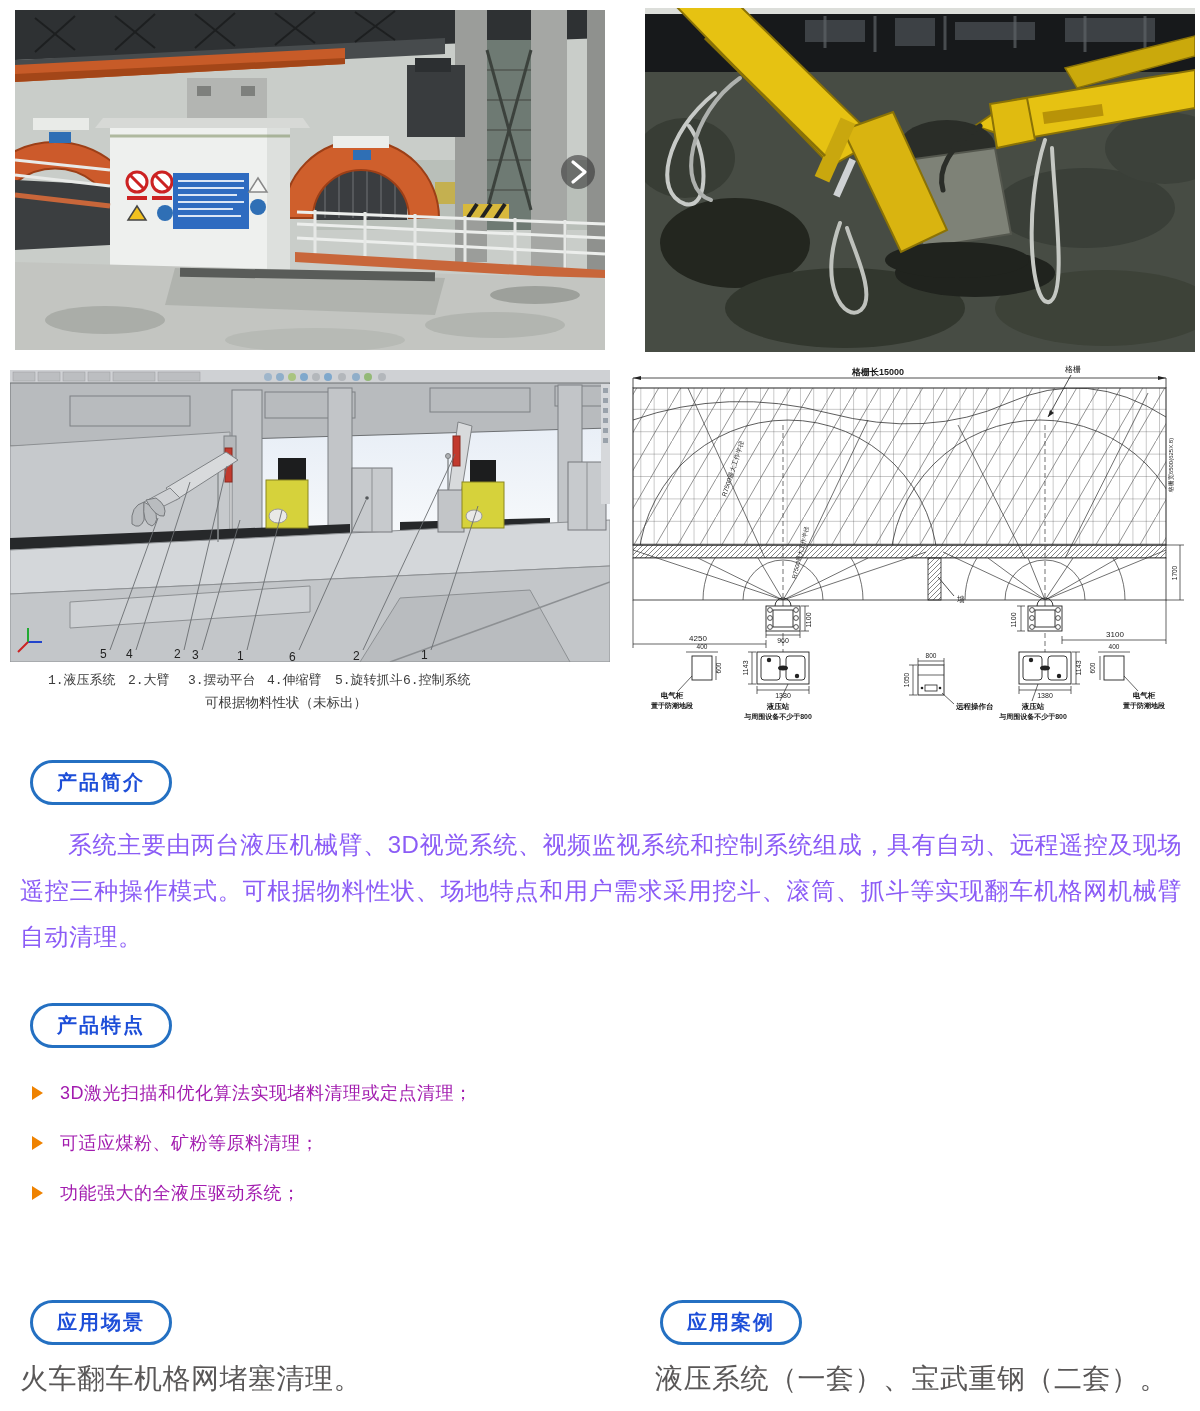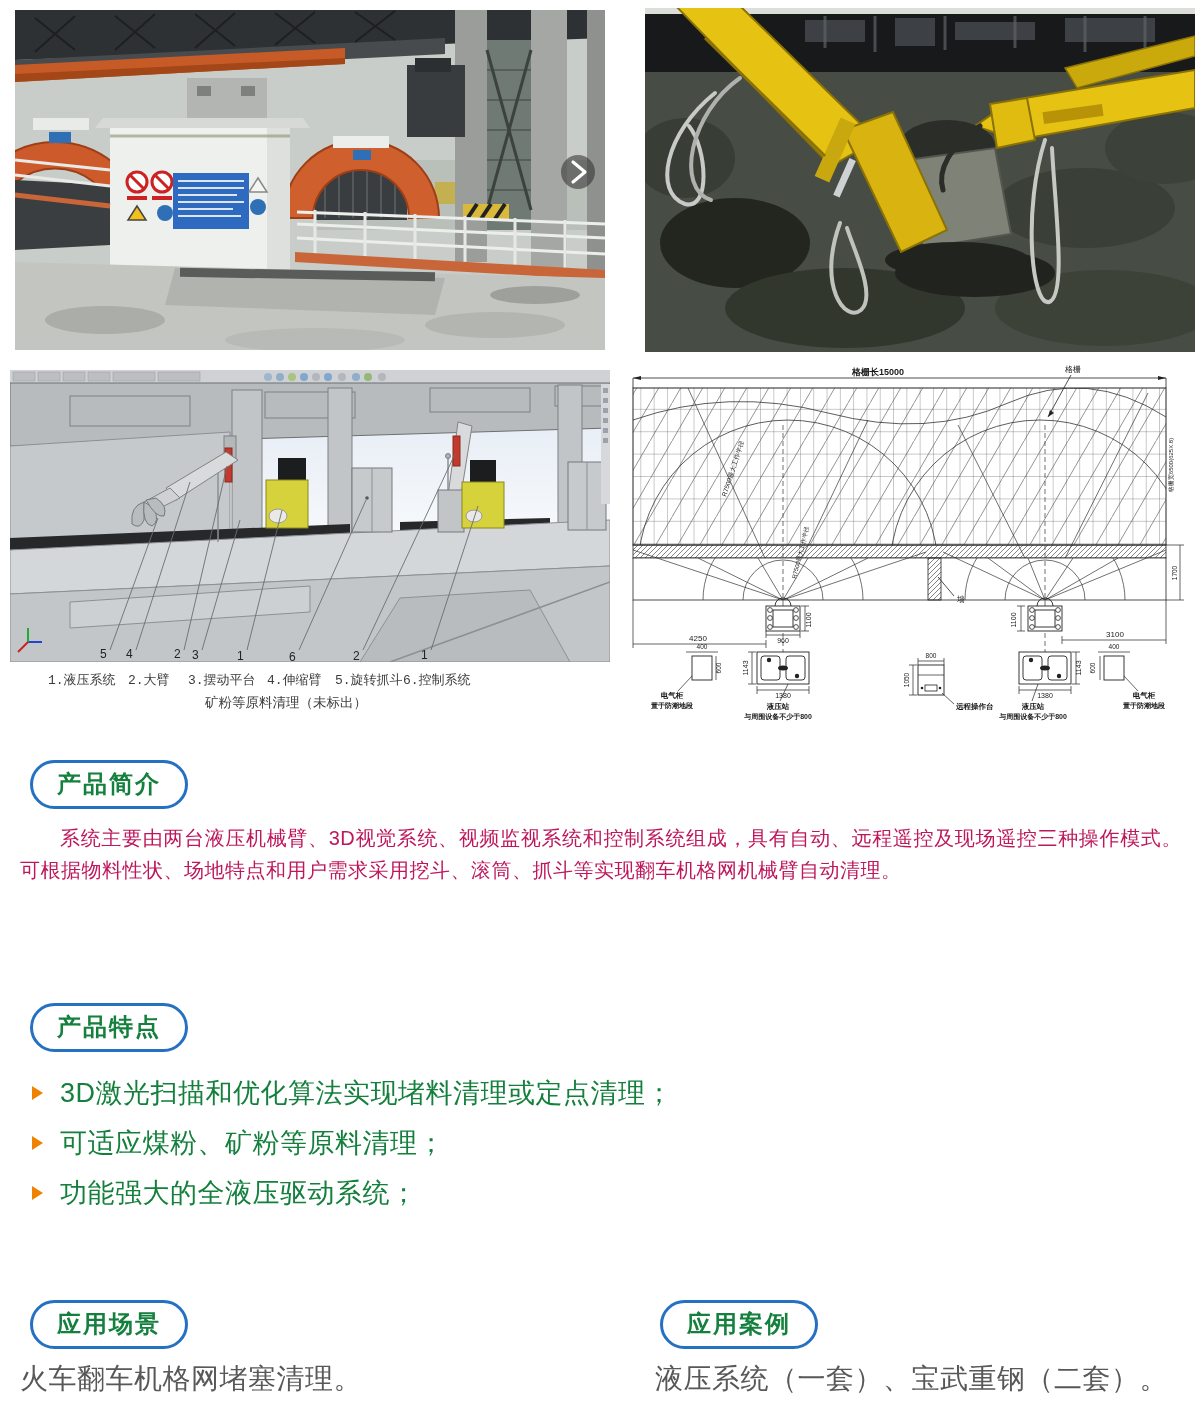--- a/index.html
+++ b/index.html
@@ -1,27 +1,27 @@
 <!DOCTYPE html>
 <html><head>
 <meta charset="utf-8">
 <style>
   html,body{margin:0;padding:0;background:#ffffff;}
   body{font-family:"Liberation Sans","DejaVu Sans",sans-serif;color:#595757;}
   .page{position:relative;width:1200px;height:1411px;background:#fff;overflow:hidden;}
   .abs{position:absolute;}
   .photo{overflow:hidden;background:#ddd;}
   svg{display:block;}
-  .badge{display:inline-block;border:3px solid #2470c2;border-radius:40px;color:#15803d;
-         font-weight:bold;font-size:24px;line-height:1;padding:9px 24px 10px;letter-spacing:2px;}
-  .par{font-size:20px;line-height:32px;color:#be185d;text-indent:2em;letter-spacing:0.5px;text-align:justify;}
+  .badge{display:inline-block;border:3px solid #2470c2;border-radius:40px;color:#1d4ed8;
+         font-weight:bold;font-size:20px;line-height:1;padding:9px 24px 10px;letter-spacing:2px;}
+  .par{font-size:24px;line-height:46px;color:#8b5cf6;text-indent:2em;letter-spacing:0.5px;text-align:justify;}
   .feat-row{display:flex;align-items:center;height:50px;}
   .tri{width:0;height:0;border-left:11px solid #ef8200;border-top:7px solid transparent;
        border-bottom:7px solid transparent;margin:0 17px 0 4px;flex:none;}
-  .feat-text{font-size:27px;color:#15803d;letter-spacing:0.5px;}
+  .feat-text{font-size:18px;color:#a21caf;letter-spacing:0.5px;}
   .bottom-text{font-size:28px;color:#595757;letter-spacing:0.5px;}
   .legend-item{position:absolute;font-size:13px;color:#3c3c3c;white-space:nowrap;font-family:Liberation Mono, monospace;}
   .legend-note{position:absolute;font-size:13.5px;color:#3c3c3c;white-space:nowrap;}
   text{font-family:"Liberation Sans","DejaVu Sans",sans-serif;}
   .dwg text{fill:#1a1a1a;}
 </style>
 </head>
 <body>
 
 <div class="page">
@@ -345,21 +345,21 @@
     </svg>
   </div>
 
   <div>
     <span class="legend-item" style="left:48px;top:671px;">1.液压系统</span>
     <span class="legend-item" style="left:128px;top:671px;">2.大臂</span>
     <span class="legend-item" style="left:188px;top:671px;">3.摆动平台</span>
     <span class="legend-item" style="left:267px;top:671px;">4.伸缩臂</span>
     <span class="legend-item" style="left:335px;top:671px;">5.旋转抓斗</span>
     <span class="legend-item" style="left:403px;top:671px;">6.控制系统</span>
-    <span class="legend-note" style="left:205px;top:694px;">矿粉等原料清理（未标出）</span>
+    <span class="legend-note" style="left:205px;top:694px;">可根据物料性状（未标出）</span>
   </div>
 
   <div class="abs" style="left:628px;top:365px;width:560px;height:370px;background:#fff;">
     <svg class="dwg" width="560" height="370" viewBox="0 0 560 370" style="overflow:visible">
       <defs>
         <pattern id="grid" width="13.3" height="22.4" patternUnits="userSpaceOnUse">
           <path d="M13.3 0 V22.4 M0 22.4 H13.3" fill="none" stroke="#4a4a4a" stroke-width="0.6"></path>
         </pattern>
         <pattern id="diag" width="22" height="38" patternUnits="userSpaceOnUse">
           <line x1="22" y1="0" x2="0" y2="38" stroke="#4a4a4a" stroke-width="0.6"></line>

